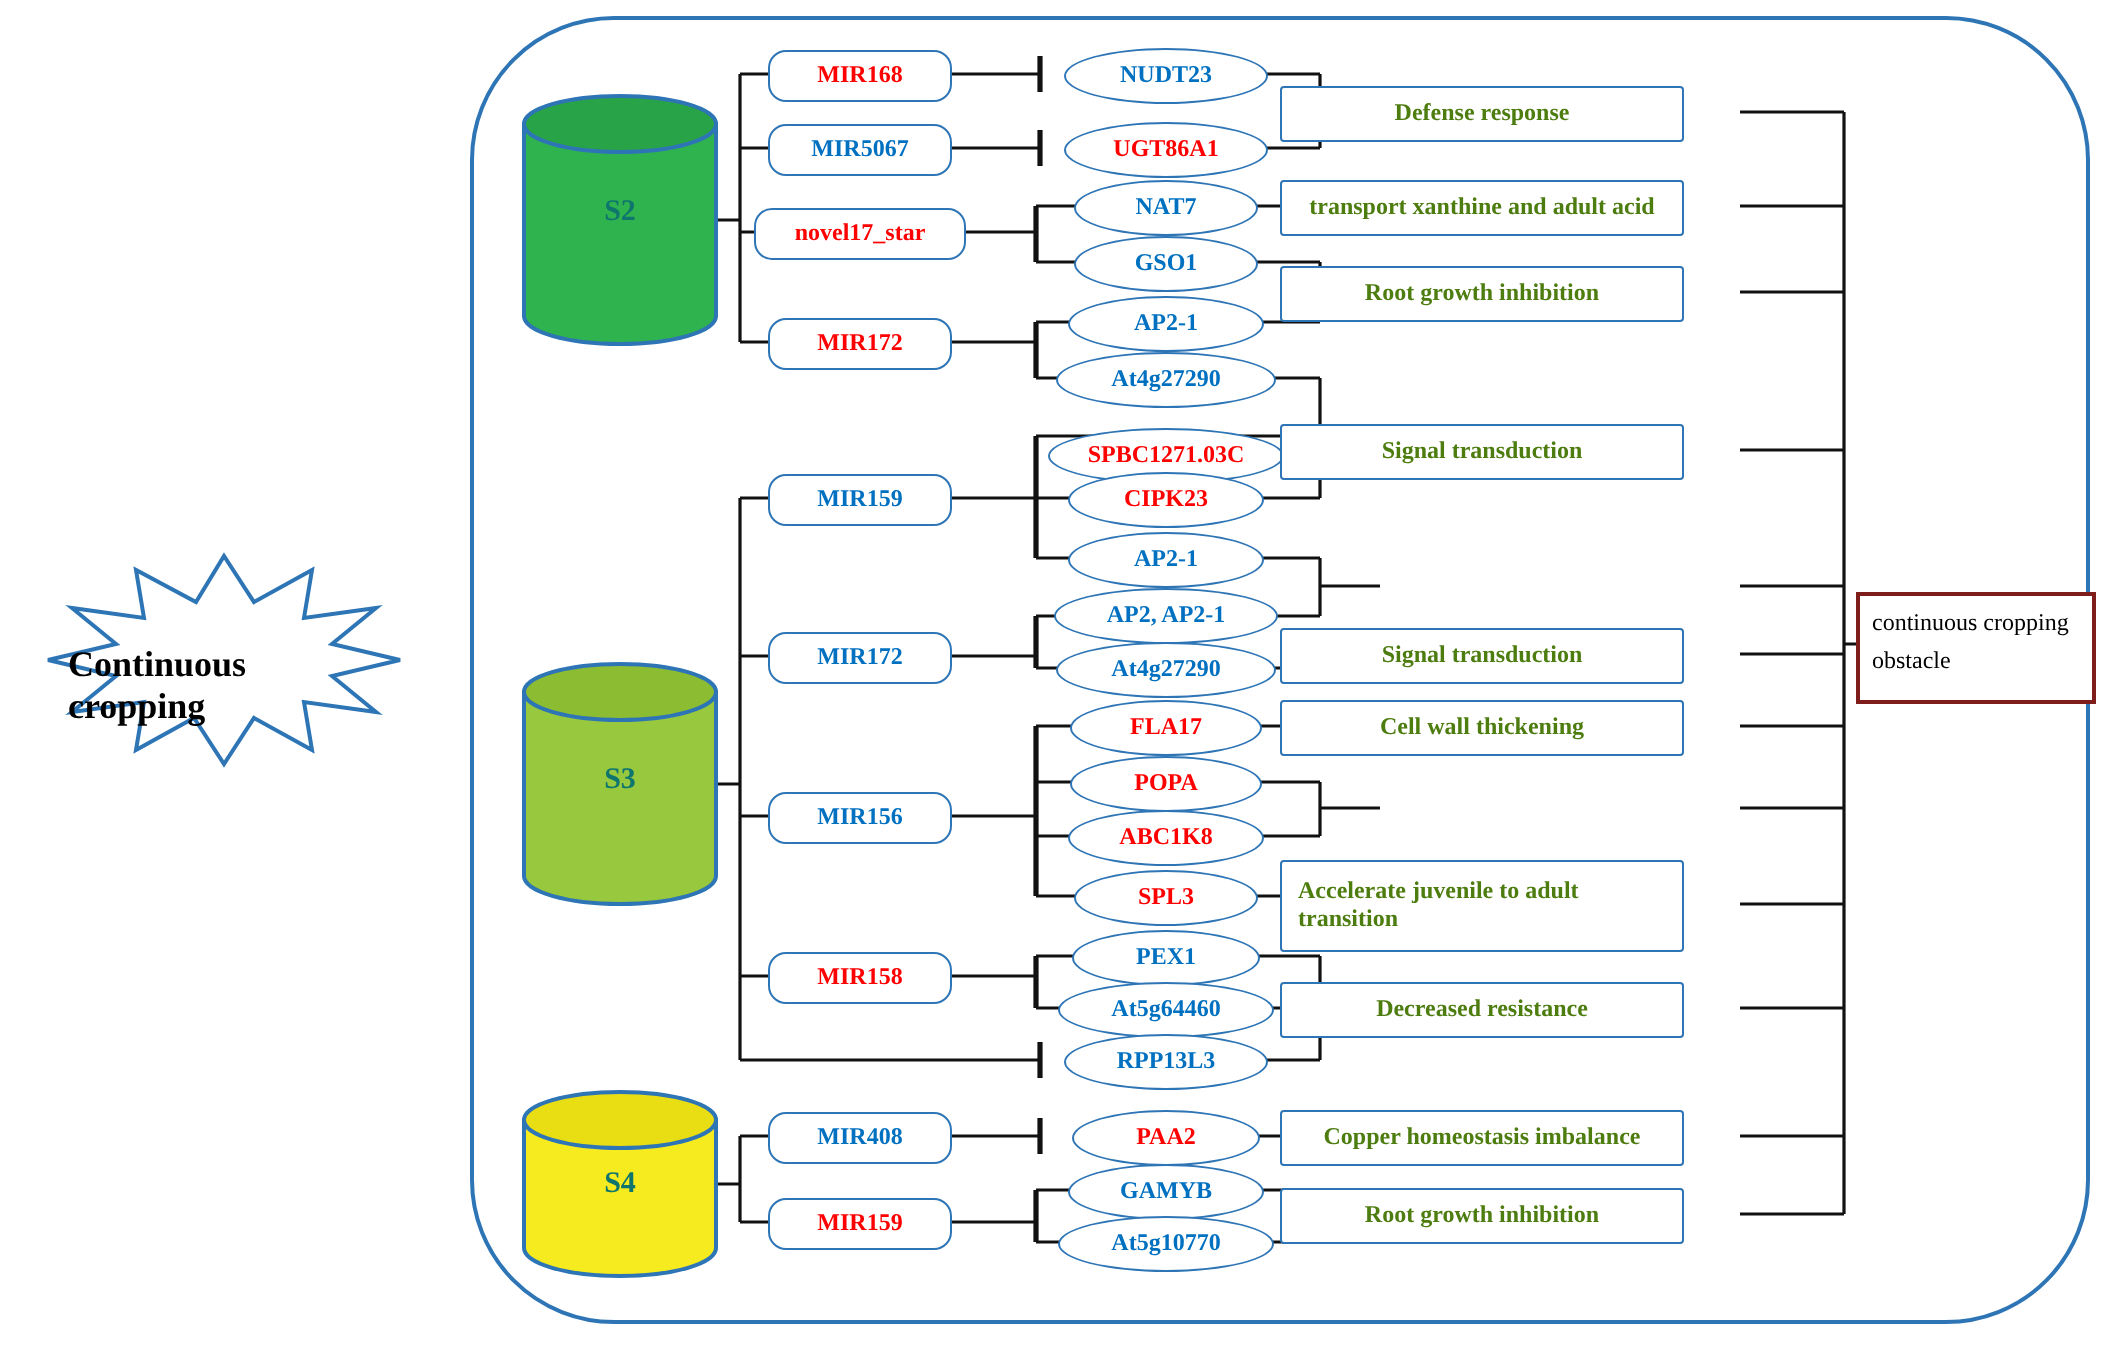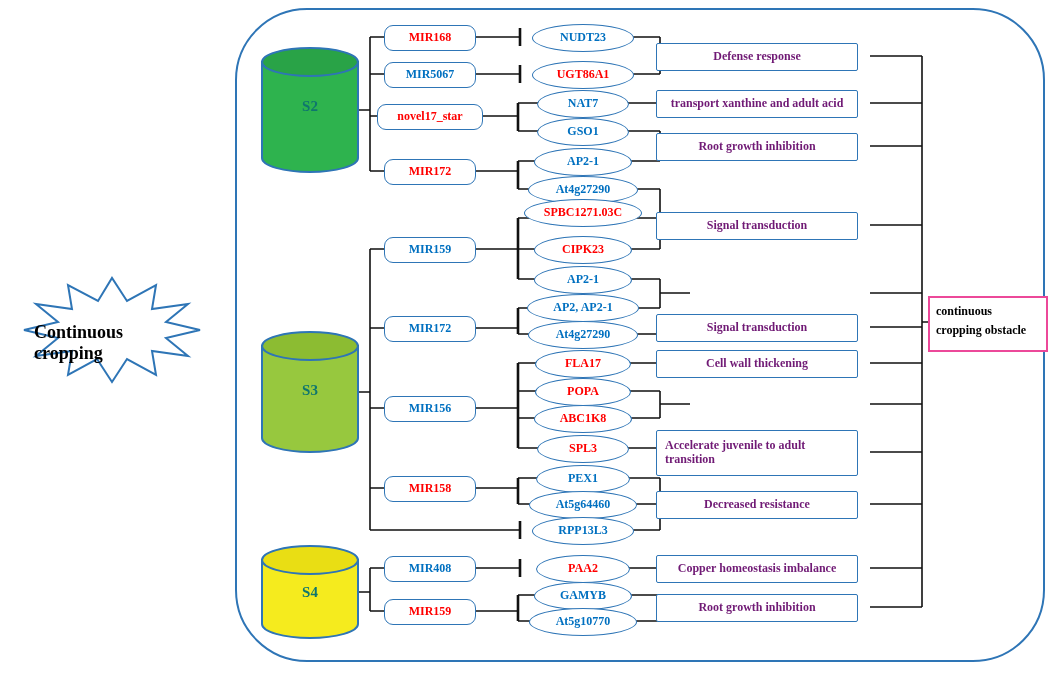--- a/index.html
+++ b/index.html
@@ -7,24 +7,24 @@
           font-family:"Liberation Serif", serif;}
   .container{position:absolute;left:235px;top:8px;width:806px;height:650px;
              border:2.5px solid #2e75b6;border-radius:72px;z-index:0;}
   svg.lines{position:absolute;left:0;top:0;z-index:1;}
   .ln{fill:none;stroke:#111111;stroke-width:1.6;}
   .bar{fill:none;stroke:#111111;stroke-width:2.6;}
   .node{position:absolute;z-index:2;display:flex;align-items:center;justify-content:center;
         background:#ffffff;font-weight:bold;font-size:12px;text-align:center;line-height:1.15;}
   .mirna{height:24px;border:1.6px solid #2e75b6;border-radius:9px;}
   .gene{height:26px;border:1.6px solid #2e75b6;border-radius:50%;}
-  .func{height:26px;width:200px;left:656px;border:1.6px solid #2e75b6;border-radius:2px;color:#701a75;}
+  .func{height:26px;width:200px;left:640px;border:1.6px solid #2e75b6;border-radius:2px;color:#4d7c0f;}
   .func.tall{height:44px;justify-content:flex-start;text-align:left;padding:0 8px;width:184px;}
   .outcome{position:absolute;z-index:2;left:928px;top:296px;width:104px;height:44px;
-           border:2px solid #ec4899;background:#fff;color:#000;font-weight:bold;font-size:12px;
+           border:2px solid #7f1d1d;background:#fff;color:#000;font-weight:normal;font-size:12px;
            text-align:left;padding:4px 6px;line-height:1.55;}
   .stage-label{position:absolute;z-index:2;width:96px;text-align:center;font-weight:bold;
                font-size:15px;color:#0f766e;background:transparent;}
   .burst-label{position:absolute;z-index:2;left:34px;top:322px;width:156px;text-align:left;
                font-weight:bold;font-size:18px;color:#000;}
   .red{color:#ff0000;}
   .blue{color:#0070c0;}
 </style>
 </head>
 <body>
@@ -79,21 +79,21 @@
   <div class="node mirna red" style="left:384px;top:476px;width:90px">MIR158</div>
   <div class="node mirna blue" style="left:384px;top:556px;width:90px">MIR408</div>
   <div class="node mirna red" style="left:384px;top:599px;width:90px">MIR159</div>
 
   <div class="node gene blue" style="left:532px;top:24px;width:100px">NUDT23</div>
   <div class="node gene red" style="left:532px;top:61px;width:100px">UGT86A1</div>
   <div class="node gene blue" style="left:537px;top:90px;width:90px">NAT7</div>
   <div class="node gene blue" style="left:537px;top:118px;width:90px">GSO1</div>
   <div class="node gene blue" style="left:534px;top:148px;width:96px">AP2-1</div>
   <div class="node gene blue" style="left:528px;top:176px;width:108px">At4g27290</div>
-  <div class="node gene red" style="left:524px;top:199px;width:116px">SPBC1271.03C</div>
+  <div class="node gene red" style="left:524px;top:214px;width:116px">SPBC1271.03C</div>
   <div class="node gene red" style="left:534px;top:236px;width:96px">CIPK23</div>
   <div class="node gene blue" style="left:534px;top:266px;width:96px">AP2-1</div>
   <div class="node gene blue" style="left:527px;top:294px;width:110px">AP2, AP2-1</div>
   <div class="node gene blue" style="left:528px;top:321px;width:108px">At4g27290</div>
   <div class="node gene red" style="left:535px;top:350px;width:94px">FLA17</div>
   <div class="node gene red" style="left:535px;top:378px;width:94px">POPA</div>
   <div class="node gene red" style="left:534px;top:405px;width:96px">ABC1K8</div>
   <div class="node gene red" style="left:537px;top:435px;width:90px">SPL3</div>
   <div class="node gene blue" style="left:536px;top:465px;width:92px">PEX1</div>
   <div class="node gene blue" style="left:529px;top:491px;width:106px">At5g64460</div>

